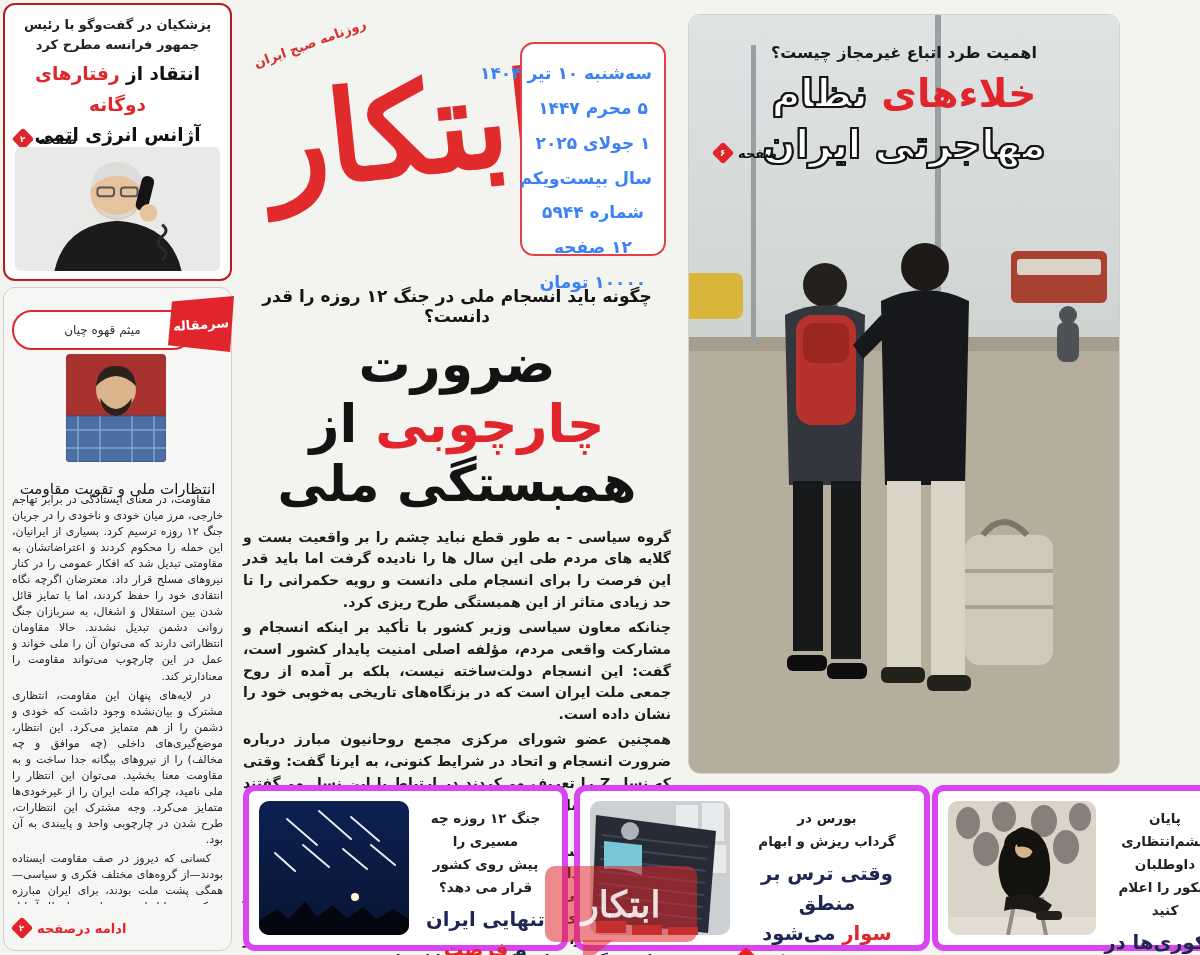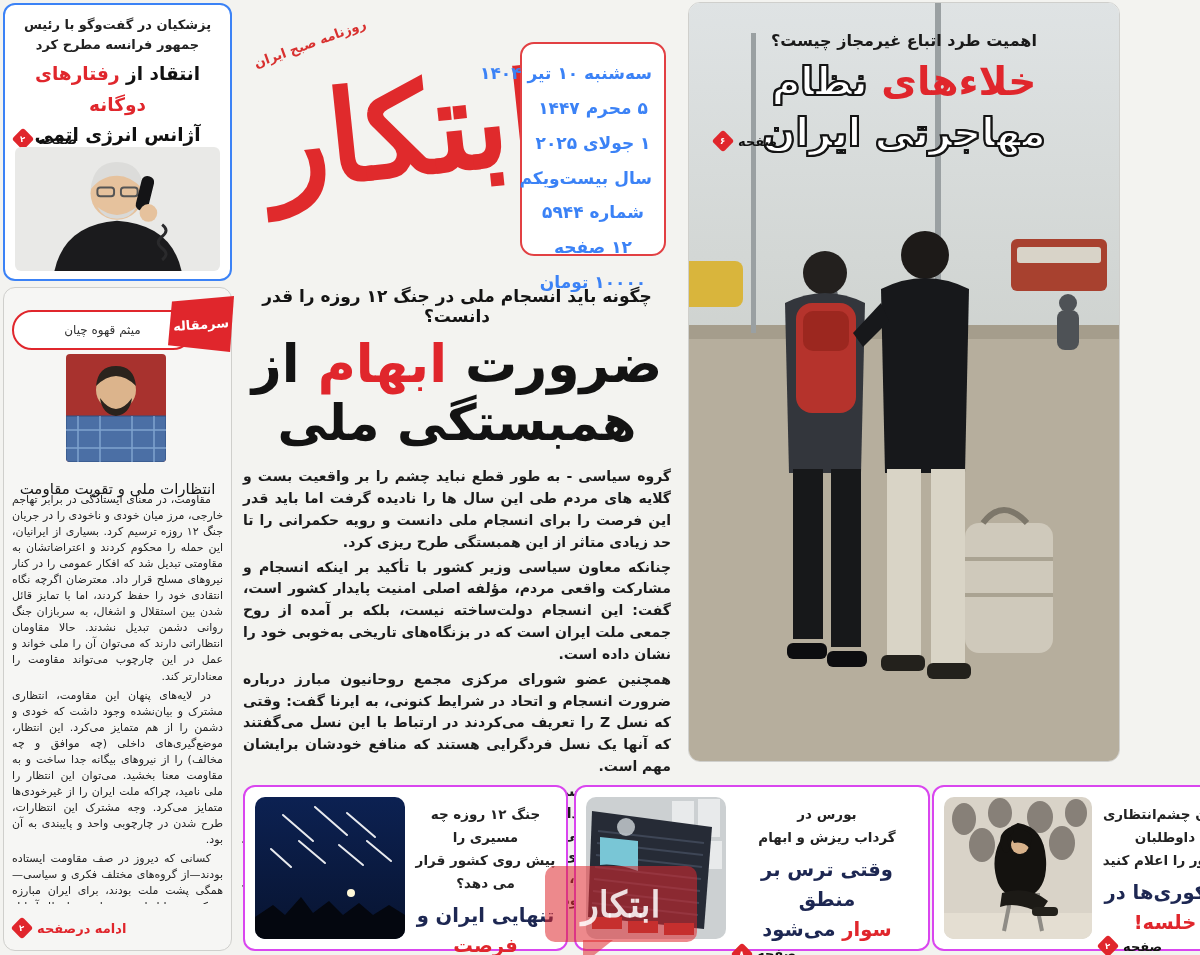--- a/index.html
+++ b/index.html
@@ -1,20 +1,20 @@
 <!DOCTYPE html>
 <html lang="fa" dir="rtl"><head>
 <meta charset="utf-8">
 <style>
   html,body{margin:0;padding:0;}
   body{background:#e9e9e7;}
   .page{position:relative;width:1200px;height:955px;background:#f3f3f0;overflow:hidden;
         font-family:"DejaVu Sans", sans-serif;direction:rtl;}
   .card{position:absolute;background:#fff;border-radius:12px;box-sizing:border-box;}
-  .redborder{border:2px solid #3b82f6;}
+  .redborder{border:2px solid #b91c1c;}
   .grayborder{border:1px solid #cfcfcc;}
 
   
   .pbadge{display:inline-flex;align-items:center;gap:7px;font-weight:bold;font-size:13px;color:#111;}
   .diamond{width:16px;height:16px;background:#e0262c;transform:rotate(45deg);border-radius:3px;
            display:flex;align-items:center;justify-content:center;flex:0 0 auto;}
   .diamond span{transform:rotate(-45deg);color:#fff;font-size:8.5px;font-weight:bold;line-height:1;}
   .redtag{display:inline-flex;align-items:center;gap:7px;color:#e0262c;font-weight:bold;font-size:13px;}
 
   .red{color:#e0262c;}
@@ -57,21 +57,21 @@
      clip-path:polygon(6% 10%,100% 0,94% 100%,0 88%);display:flex;align-items:center;justify-content:center;}
   .ed-ribbon span{color:#fff;font-weight:bold;font-size:13px;transform:rotate(-4deg);}
   .ed-photo{position:absolute;left:62px;top:66px;width:100px;height:108px;border-radius:4px;overflow:hidden;}
   .ed-title{position:absolute;top:180px;left:0;width:100%;text-align:center;font-size:15px;font-weight:normal;color:#151515;}
   .ed-body{position:absolute;top:204px;left:8px;right:8px;bottom:46px;overflow:hidden;
      font-size:11px;line-height:1.46;color:#242424;text-align:justify;}
   .ed-body p{margin:0 0 3px;text-indent:12px;}
   .ed-more{position:absolute;left:10px;bottom:14px;}
 
   
-  .bbox{position:absolute;top:785px;height:166px;background:#fff;border:2px solid #d946ef;border-radius:12px;box-sizing:border-box;}
+  .bbox{position:absolute;top:785px;height:166px;background:#fff;border:6px solid #d946ef;border-radius:12px;box-sizing:border-box;}
   .bimg{position:absolute;left:10px;top:10px;bottom:10px;border-radius:10px;overflow:hidden;}
   .btxt{position:absolute;top:16px;bottom:10px;display:flex;flex-direction:column;align-items:center;}
   .bkick{font-size:13.5px;font-weight:bold;color:#232323;line-height:1.7;text-align:center;}
   .bhead{margin-top:6px;font-size:19.5px;font-weight:bold;line-height:1.55;text-align:center;}
   .bbadge{margin-top:auto;align-self:flex-end;}
 
   
   .bubble{position:absolute;left:545px;top:866px;width:152px;height:76px;background:rgba(222,40,46,.55);
      border-radius:10px;z-index:40;display:flex;align-items:center;justify-content:center;}
   .bubble:after{content:"";position:absolute;left:38px;bottom:-22px;width:0;height:0;
@@ -124,35 +124,35 @@
     <div>شماره ۵۹۴۴</div>
     <div>۱۲ صفحه</div>
     <div>۱۰۰۰۰ تومان</div>
   </div>
 
   <article style="position:absolute;left:243px;top:286px;width:428px;">
     <div class="lead-kicker">چگونه باید انسجام ملی در جنگ ۱۲ روزه را قدر دانست؟</div>
     <h1 class="lead-head" style="margin:8px 0 0;">
       <span class="l1">
         <span>ضرورت</span>
-        <span class="red">ابهام</span>
+        <span class="red">چارچوبی</span>
         <span>از</span>
       </span><br>
       <span class="l2">همبستگی ملی</span>
     </h1>
     <div class="lead-body">
       <p>گروه سیاسی - به طور قطع نباید چشم را بر واقعیت بست و گلایه های مردم طی این سال ها را نادیده گرفت اما باید قدر این فرصت را برای انسجام ملی دانست و رویه حکمرانی را تا حد زیادی متاثر از این همبستگی طرح ریزی کرد.</p>
       <p>چنانکه معاون سیاسی وزیر کشور با تأکید بر اینکه انسجام و مشارکت واقعی مردم، مؤلفه اصلی امنیت پایدار کشور است، گفت: این انسجام دولت‌ساخته نیست، بلکه بر آمده از روح جمعی ملت ایران است که در بزنگاه‌های تاریخی به‌خوبی خود را نشان داده است.</p>
       <p>همچنین عضو شورای مرکزی مجمع روحانیون مبارز درباره ضرورت انسجام و اتحاد در شرایط کنونی، به ایرنا گفت: وقتی که نسل Z را تعریف می‌کردند در ارتباط با این نسل می‌گفتند که آنها یک نسل فردگرایی هستند که منافع خودشان برایشان مهم است.</p>
       <p>وی افزود: کسی تلقی نمی‌کرد که این‌ها مجموعه‌هایی باشند که در یک رویداد ملی و جمعی حضور پیدا کنند، یعنی اضطراب و نگرانی جمعی نگرانی آن‌ها شود. معمولا مجموعه «خودمحور ــ فردگرا» برای آنان تعبیر شده بود، دلیلش هم مشخص بود. به جای پدر، مادر، مساجد و دین، مرجعیت آنها در گوشی‌ها بود و دنیای بزرگ خود را در گوشه‌ای از اتاق داشتند.</p>
     </div>
 
   </article>
 
-  <article class="card grayborder" style="left:688px;top:2px;width:432px;height:760px;overflow:hidden;padding-left:47px;">
+  <article class="card grayborder" style="left:688px;top:14px;width:432px;height:760px;overflow:hidden;padding-left:47px;">
     <div style="position:absolute;inset:0;">
       <svg width="506" height="758" viewBox="0 0 506 758" preserveAspectRatio="none">
         <defs>
           <linearGradient id="sky" x1="0" y1="0" x2="0" y2="1">
             <stop offset="0" stop-color="#dfe3e4"></stop>
               <stop offset="1" stop-color="#cbcfcb"></stop>
           </linearGradient>
         </defs>
         <rect width="506" height="420" fill="url(#sky)"></rect>
         <rect y="330" width="506" height="428" fill="#b6ae9d"></rect>

